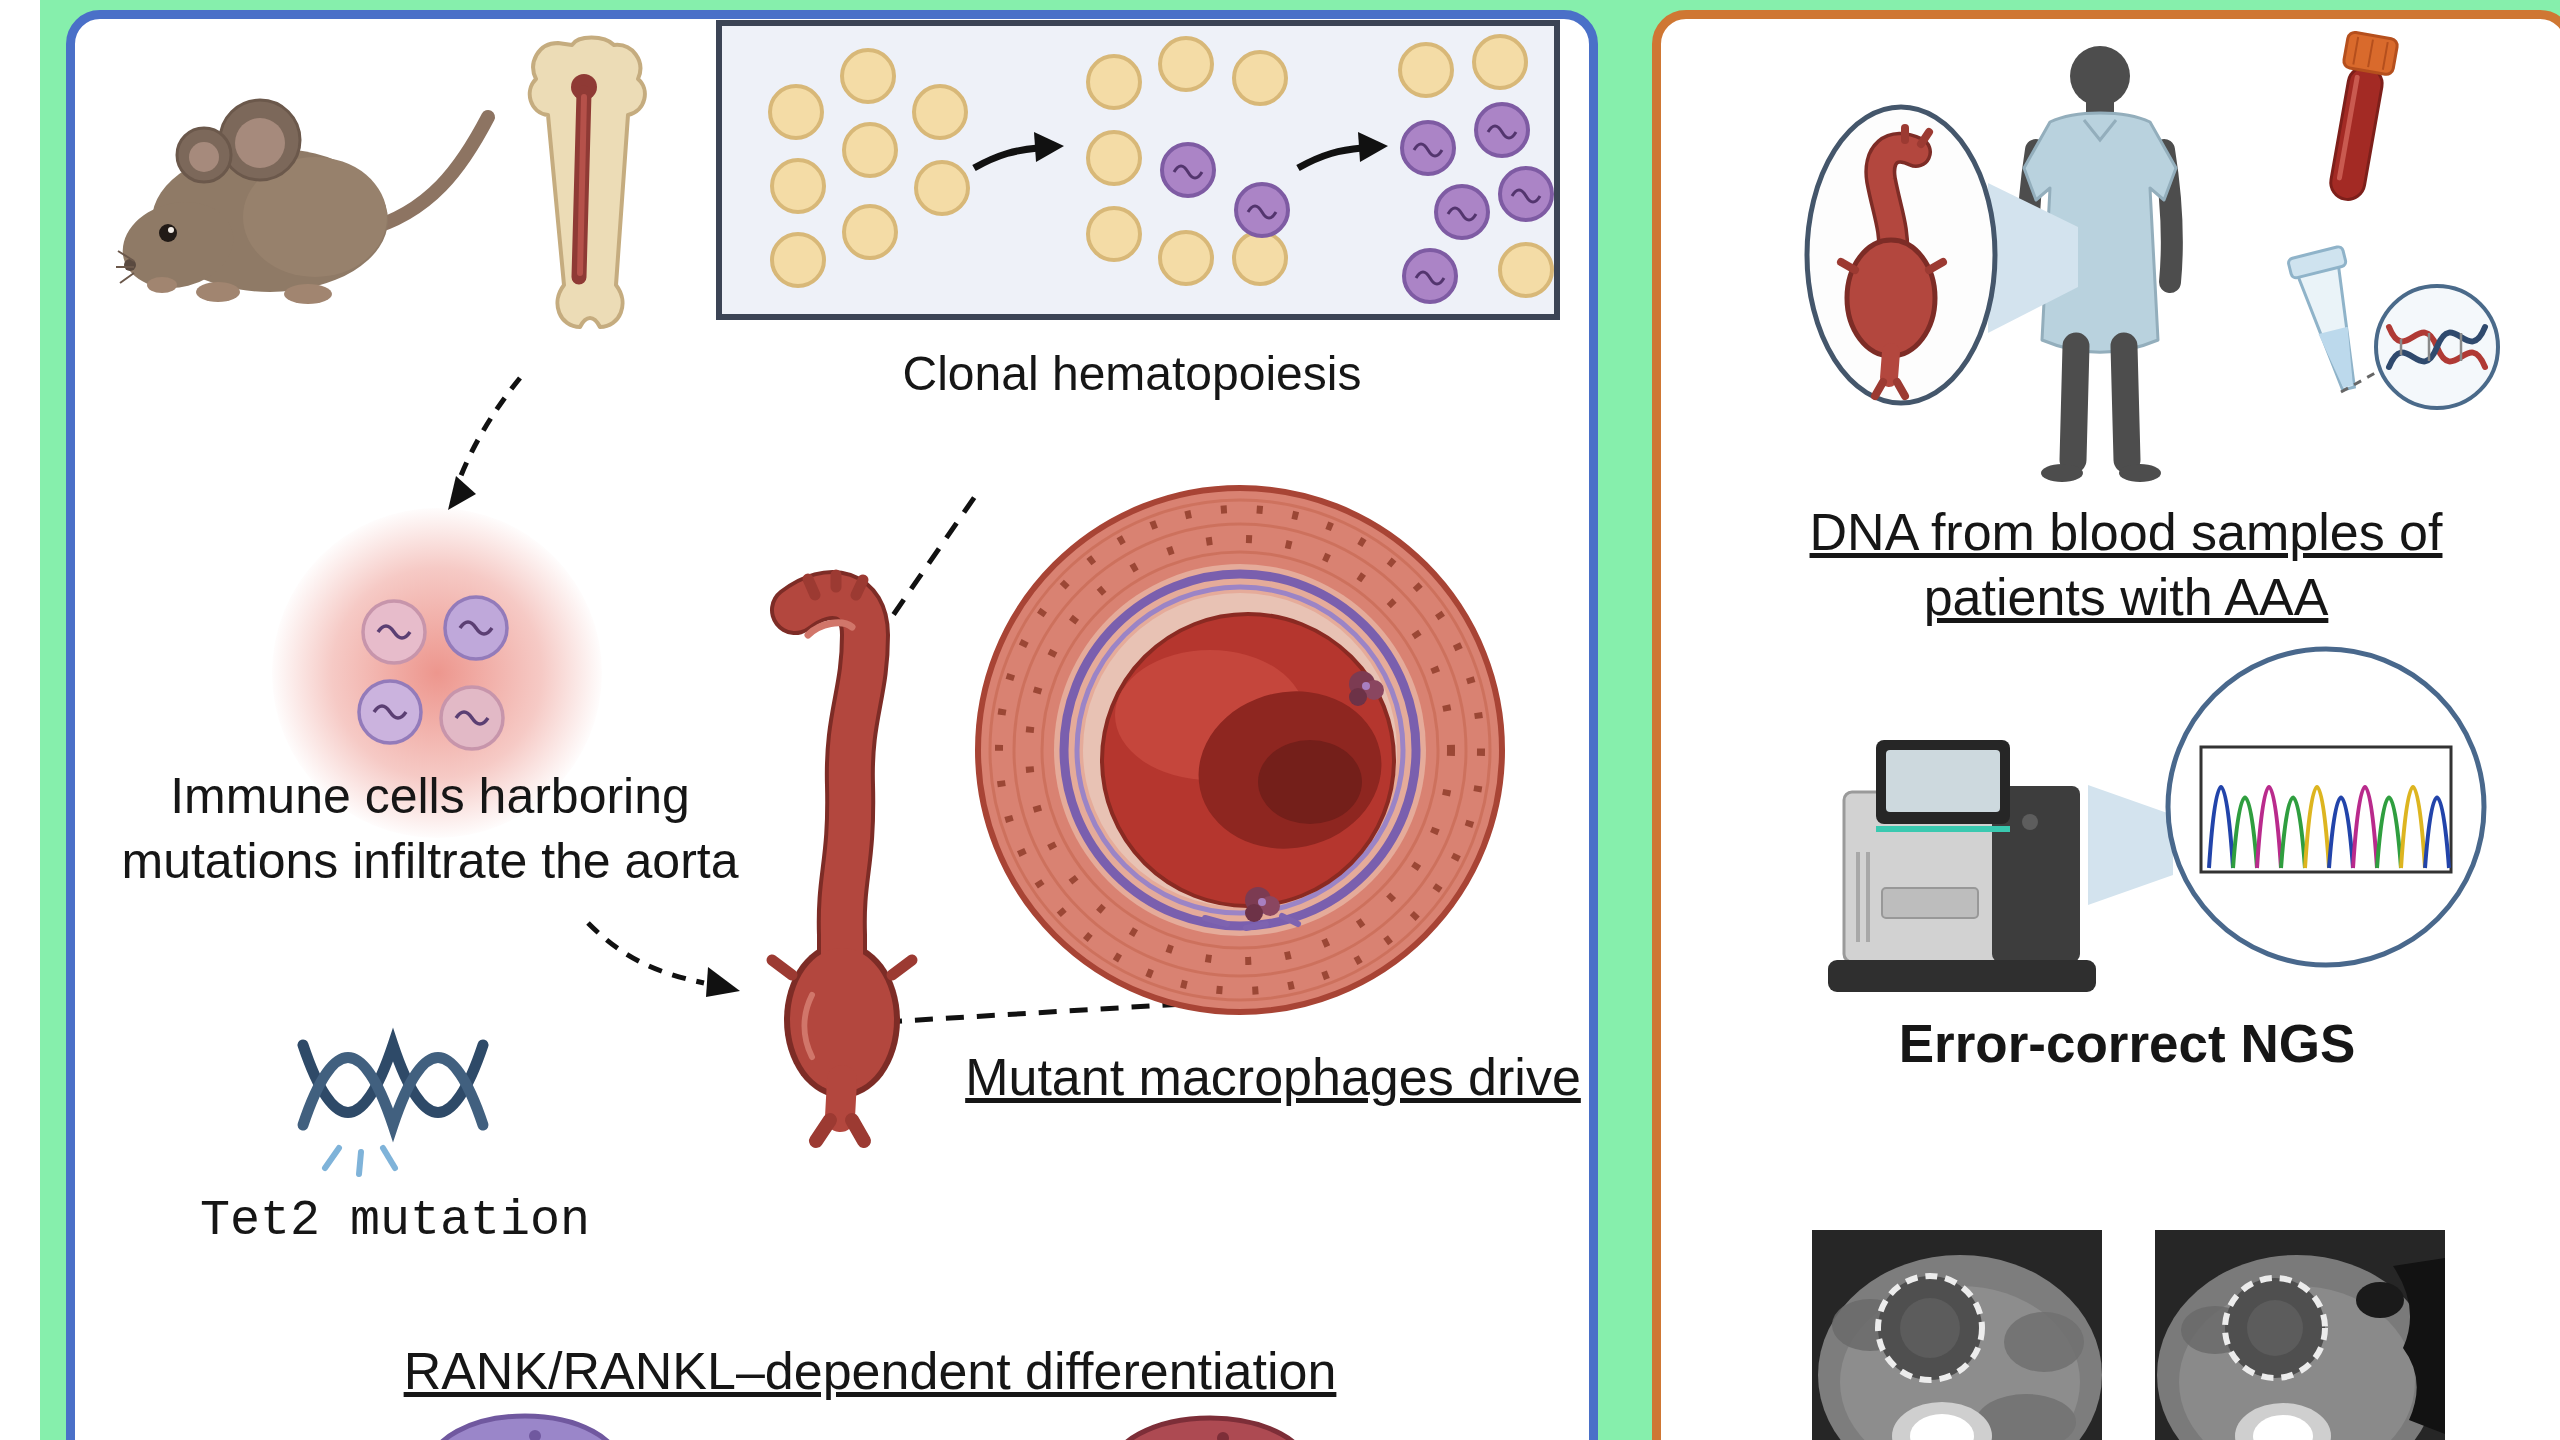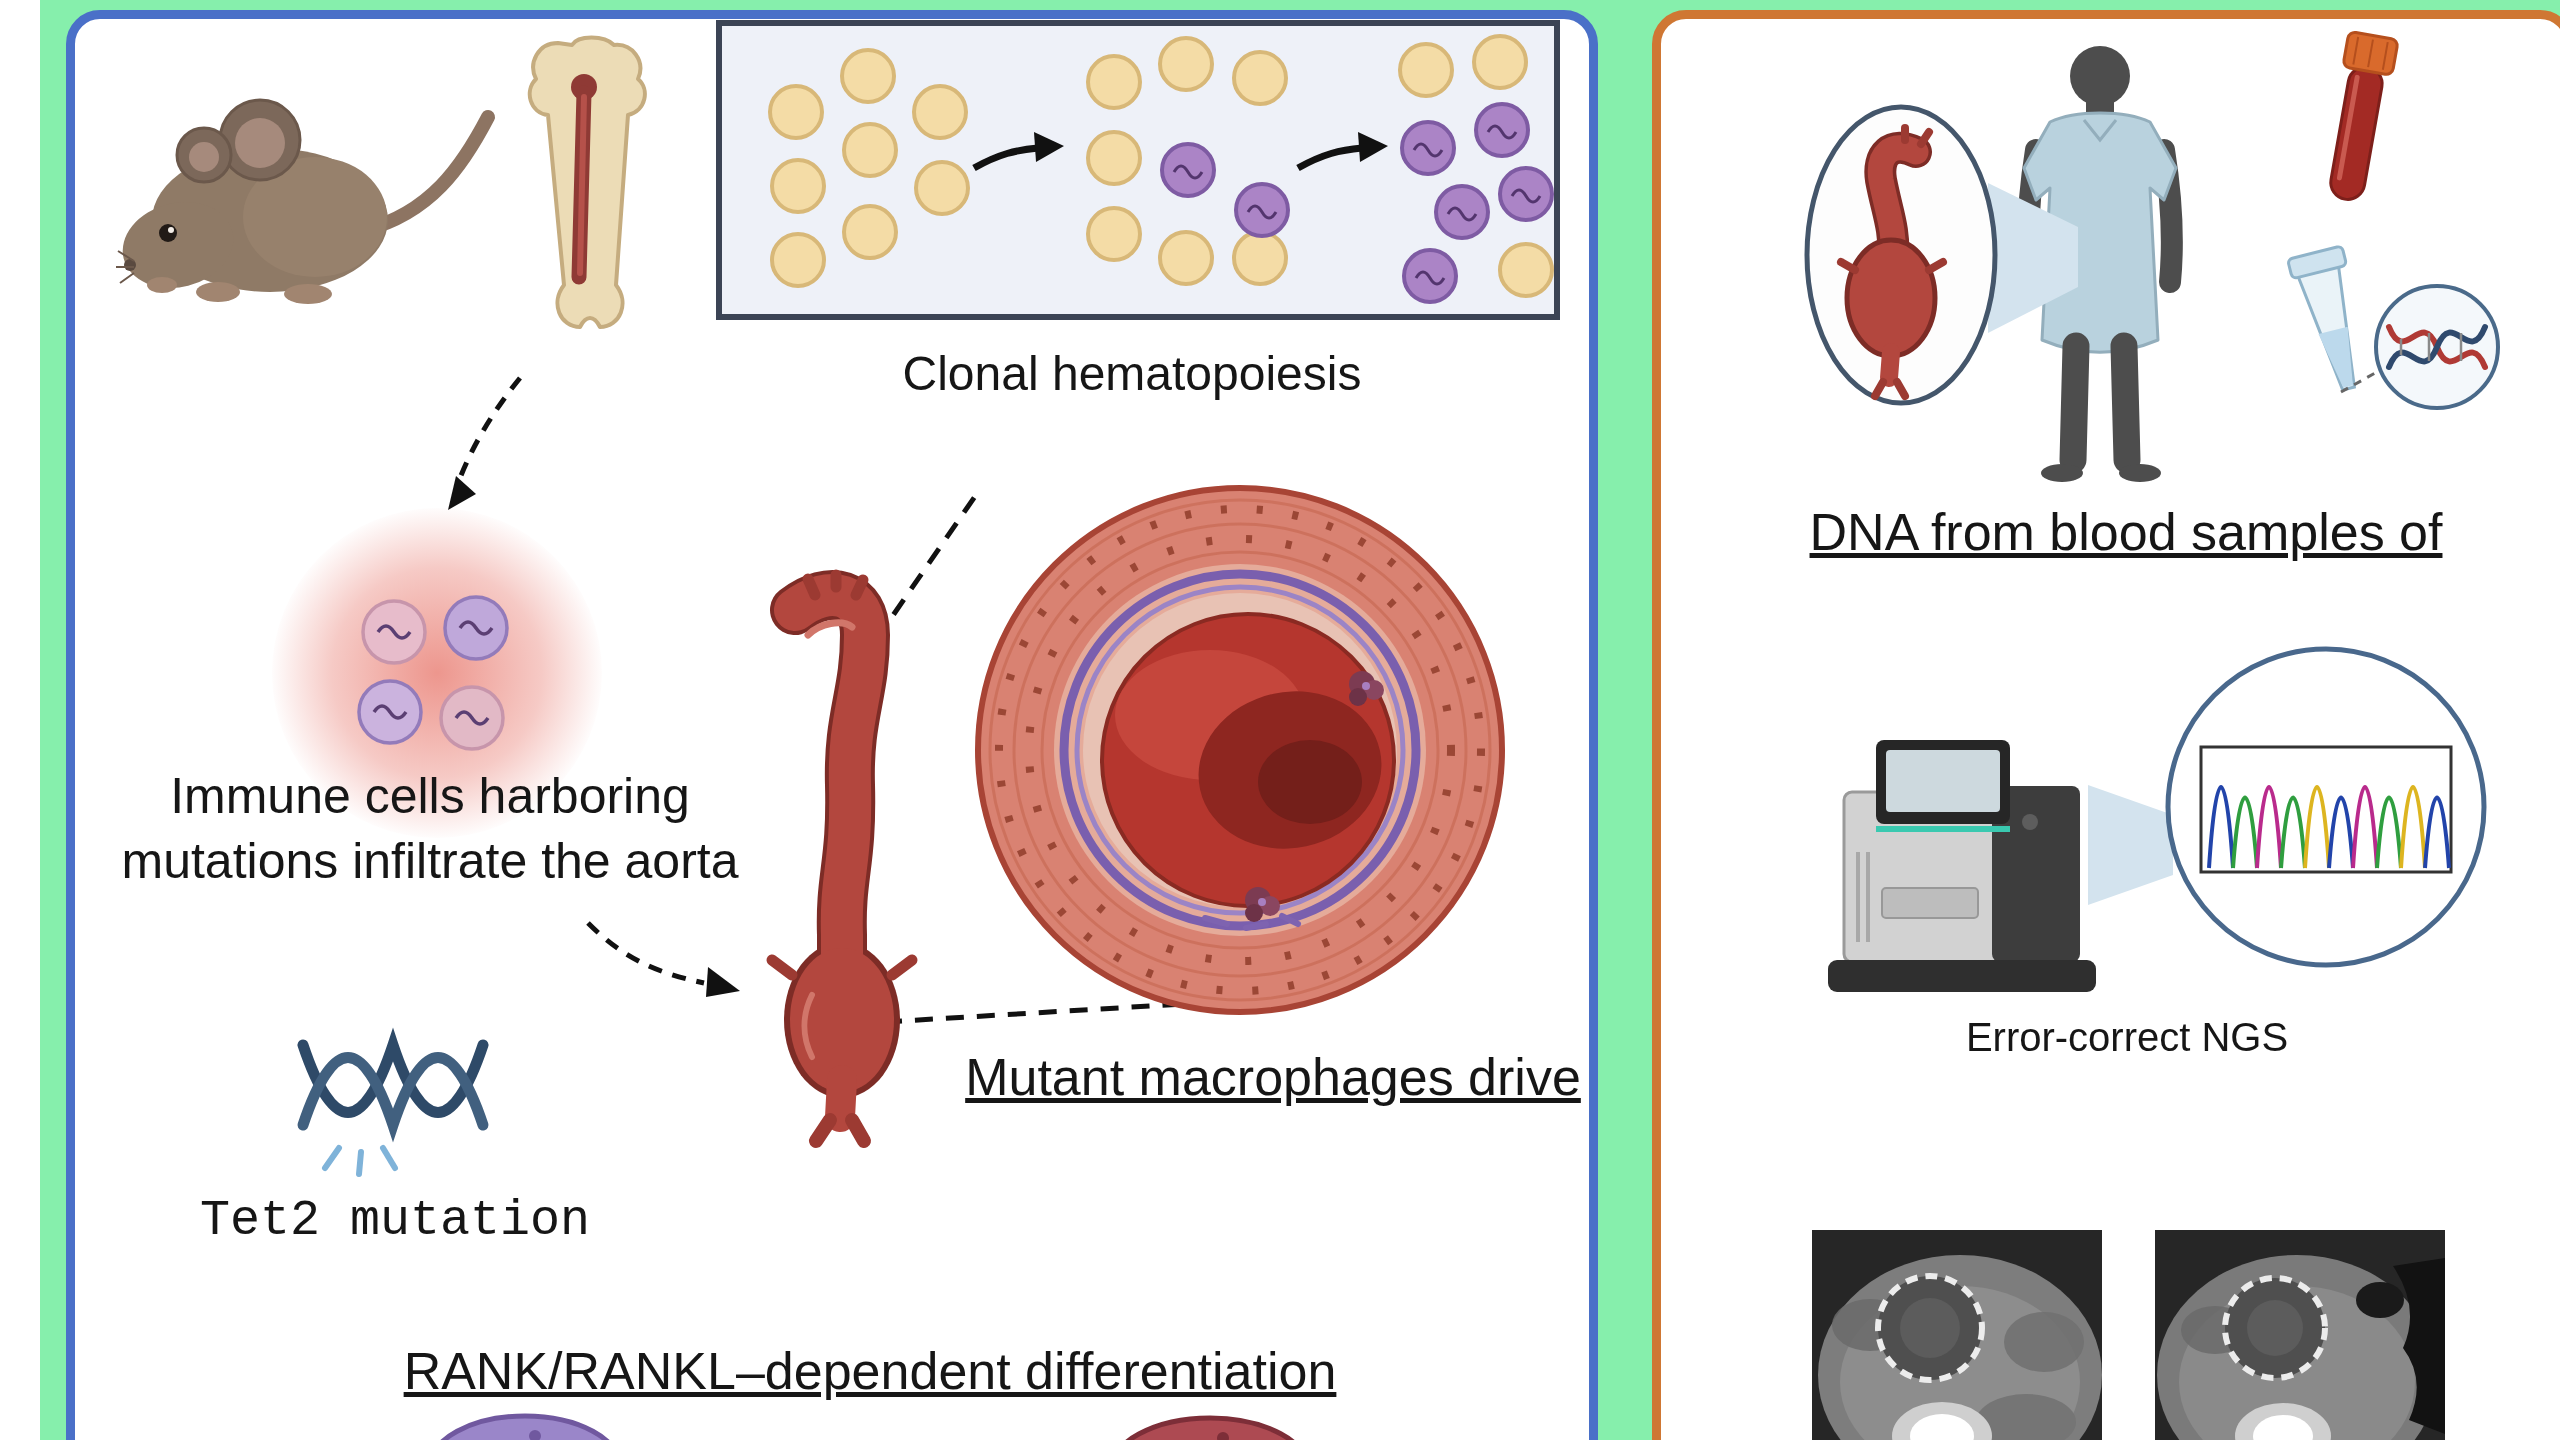--- a/index.html
+++ b/index.html
@@ -1,21 +1,21 @@
 <!DOCTYPE html>
 <html><head>
 <meta charset="utf-8">
 <style>
   html,body{margin:0;padding:0;background:#ffffff;}
   .canvas{position:relative;width:2560px;height:1440px;background:#86efac;overflow:hidden;
           font-family:"Liberation Sans","DejaVu Sans",sans-serif;color:#161616;margin-left:40px;}
   .panel{position:absolute;top:10px;height:1560px;border:9px solid #888;border-radius:34px;background:#ffffff;box-sizing:border-box;}
   .abs{position:absolute;}
   .label{position:absolute;transform:translateX(-50%);white-space:nowrap;color:#161616;text-align:center;line-height:1.15;}
-  .f48{font-size:48px;} .f50{font-size:50px;} .f52{font-size:52px;text-decoration:underline;} .f53{font-size:40px;}
+  .f48{font-size:48px;} .f50{font-size:50px;} .f52{font-size:52px;text-decoration:underline;} .f53{font-size:53px;font-weight:bold;}
   .clonal-box{position:absolute;left:676px;top:20px;width:844px;height:300px;background:#eef1f8;border:6px solid #3b4455;box-sizing:border-box;}
   .glow{position:absolute;left:232px;top:508px;width:330px;height:330px;border-radius:50%;
         background:radial-gradient(circle, rgba(222,64,48,0.55) 0%, rgba(222,64,48,0.28) 45%, rgba(255,255,255,0) 72%);}
   svg{display:block;overflow:visible;}
 </style>
 </head>
 <body>
 
 <div class="canvas">
 
@@ -303,20 +303,21 @@
     <path d="M18,46 C34,86 50,26 66,66 C82,106 98,46 114,86" stroke="#b03a35" stroke-width="6" fill="none" stroke-linecap="round"></path>
     <path d="M18,86 C34,46 50,106 66,66 C82,26 98,86 114,46" stroke="#2f4a6e" stroke-width="6" fill="none" stroke-linecap="round"></path>
     <g stroke="#8a8a8a" stroke-width="2.5">
         <path d="M30,58 L30,74"></path>
         <path d="M58,52 L58,80"></path>
         <path d="M90,52 L90,80"></path>
       </g>
   </svg>
 
   <div class="label f52" style="left:2086px;top:503px;">DNA from blood samples of</div>
+  <div class="label f52" style="left:2086px;top:568px;">patients with AAA</div>
 
   <svg class="abs" style="left:1780px;top:712px;" width="285" height="288" viewBox="0 0 285 288">
     <rect x="24" y="80" width="200" height="170" rx="8" fill="#d2d2d2" stroke="#9a9a9a" stroke-width="3"></rect>
     <rect x="172" y="74" width="88" height="176" rx="8" fill="#3d3d3d"></rect>
     <rect x="56" y="28" width="134" height="84" rx="8" fill="#262626"></rect>
     <rect x="66" y="38" width="114" height="62" rx="4" fill="#cdd9de"></rect>
     <rect x="56" y="114" width="134" height="6" fill="#3ac9b0"></rect>
     <g stroke="#a8a8a8" stroke-width="4">
         <path d="M38,140 L38,230"></path>
         <path d="M48,140 L48,230"></path>

